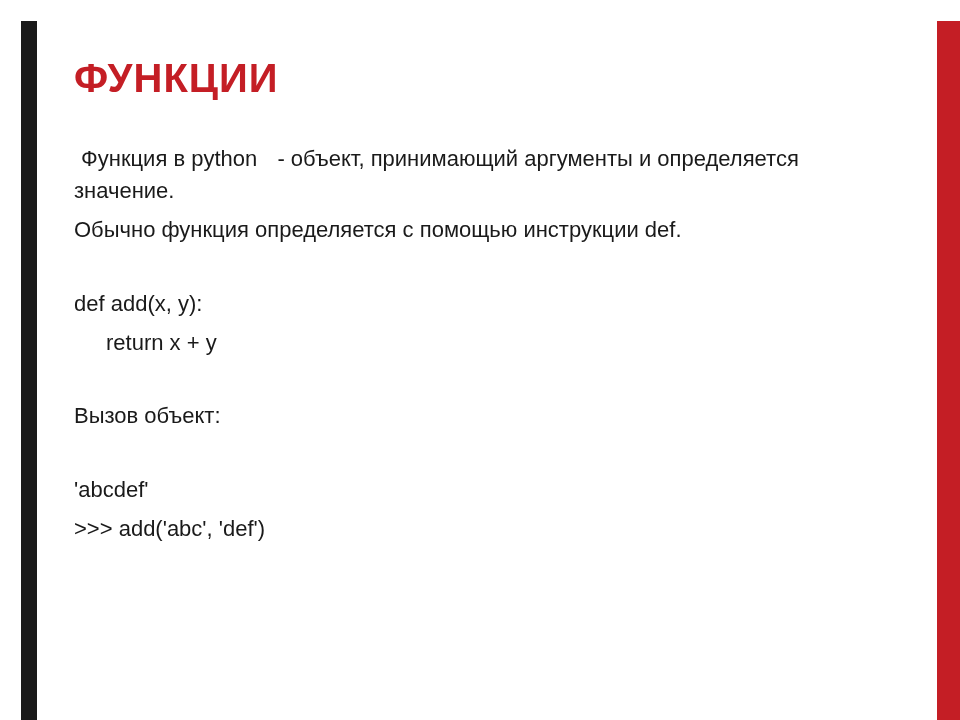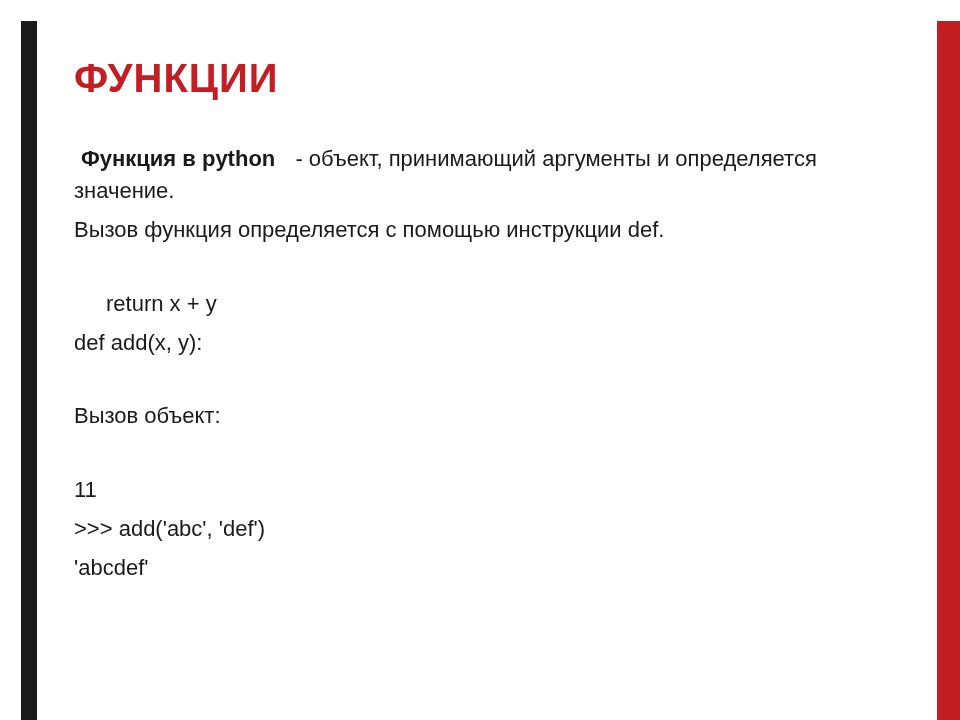--- a/index.html
+++ b/index.html
@@ -47,50 +47,49 @@
       letter-spacing: 1px;
       margin-bottom: 42px;
     }
     .paragraph {
       font-size: 22px;
       color: #1a1a1a;
       line-height: 1.45;
       margin-bottom: 0;
     }
     .bold {
-      font-weight: 700;
+      font-weight: 400;
     }
     .spacer-medium {
       height: 28px;
     }
     .code-indent {
       padding-left: 32px;
     }
   </style>
 </head>
 <body>
 
 <div class="sidebar-left"></div>
 <div class="sidebar-right"></div>
 
 <div class="content">
   <h1 class="title">Функции</h1>
 
   <p class="paragraph">
     <span class="bold">Функция в python</span><span> - объект, принимающий аргументы и определяется значение.</span>
   </p>
-  <p class="paragraph">Вызов функция определяется с помощью инструкции def.</p>
+  <p class="paragraph">Обычно функция определяется с помощью инструкции def.</p>
 
   <div class="spacer-medium"></div>
 
+  <p class="paragraph">def add(x, y):</p>
   <p class="paragraph code-indent">return x + y</p>
-  <p class="paragraph">def add(x, y):</p>
 
   <div class="spacer-medium"></div>
 
   <p class="paragraph">Вызов объект:</p>
 
   <div class="spacer-medium"></div>
 
-  <p class="paragraph">11</p>
+  <p class="paragraph">'abcdef'</p>
   <p class="paragraph">&gt;&gt;&gt; add('abc', 'def')</p>
-  <p class="paragraph">'abcdef'</p>
 </div>
 
 </body></html>

